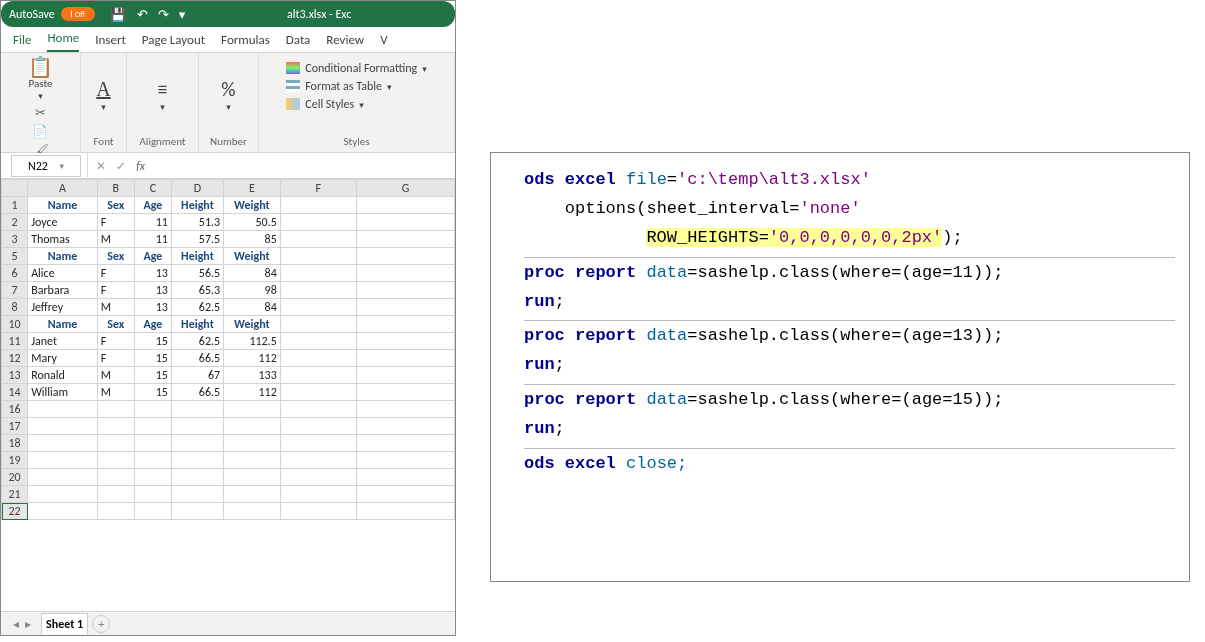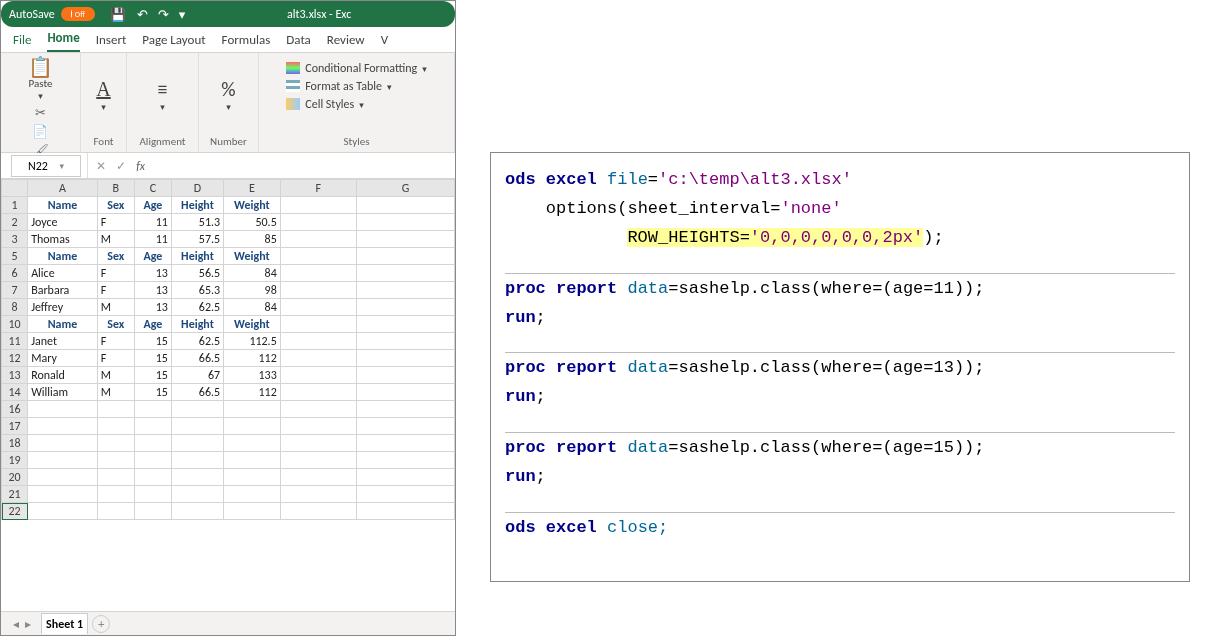--- a/index.html
+++ b/index.html
@@ -8,21 +8,21 @@
   .excel { width: 456px; height: 636px; border: 1px solid #888; background: #fff; display: flex; flex-direction: column; position: relative; }
   .titlebar { background: #217346; color: #fff; height: 26px; display: flex; align-items: center; font-size: 12px; border-radius: 12px; }
   .autosave { display: flex; align-items: center; gap: 6px; padding: 0 8px; }
   .toggle { border: 7px solid #f97316; border-radius: 9px; width: 34px; height: 14px; display: flex; align-items: center; font-size: 8px; padding: 0 3px; gap:3px; }
   .toggle .dot { width: 8px; height: 8px; border-radius: 50%; background: #fff; }
   .qat { display: flex; align-items: center; gap: 10px; padding: 0 8px; }
   .qat-icon { color: #fff; font-size: 13px; }
   .filename { flex: 1; text-align: center; padding-right: 10px; font-size: 12px; }
   .ribbon-tabs { background: #fff; border-bottom: 1px solid #d4d4d4; height: 26px; display: flex; align-items: flex-end; gap: 16px; padding: 0 12px; font-size: 13px; color: #444; }
   .ribbon-tab { padding: 3px 0 5px; cursor: pointer; }
-  .ribbon-tab.active { color: #217346; border-bottom: 2px solid #217346; font-weight: 700; }
+  .ribbon-tab.active { color: #217346; border-bottom: 2px solid #217346; font-weight: 400; }
   .ribbon-tab.file { color: #217346; }
   .ribbon-body { background: #f3f2f1; height: 100px; border-bottom: 1px solid #d4d4d4; display: flex; font-size: 11px; color: #444; }
   .ribbon-group { border-right: 1px solid #e1dfdd; display: flex; flex-direction: column; justify-content: space-between; align-items: center; padding: 4px 6px 2px; }
   .ribbon-group-label { font-size: 11px; color: #666; padding: 2px 0; }
   .ribbon-group-top { flex: 1; display: flex; flex-direction: column; align-items: center; justify-content: center; gap: 2px; }
   .big-icon { font-size: 20px; line-height: 1; }
   .styles-group { flex: 1; }
   .styles-items { display: flex; flex-direction: column; align-items: flex-start; gap: 4px; padding: 4px 6px; }
   .style-item { display: flex; align-items: center; gap: 5px; font-size: 12px; cursor: pointer; }
   .style-icon { width: 14px; height: 12px; display: inline-block; }
@@ -37,21 +37,21 @@
   .grid .rowhdr { background: #e6e6e6; text-align: center; color: #444; width: 24px; }
   .col-A { width: 64px; } .col-B { width: 34px; } .col-C { width: 34px; } .col-D { width: 48px; } .col-E { width: 52px; } .col-F { width: 70px; } .col-G { width: 90px; }
   .data-hdr { color: #1f497d; font-weight: bold; text-align: center; background: #fff; }
   .num { text-align: right; }
   .sheet-tabs { height: 24px; border-top: 1px solid #d4d4d4; background: #f3f2f1; display: flex; align-items: center; font-size: 12px; gap: 4px; padding: 0 6px; }
   .sheet-tab { background: #fff; border: 1px solid #ccc; border-bottom: none; padding: 3px 4px; font-weight: 600; }
   .sheet-nav { color: #888; display:flex; gap:6px; padding:0 6px;}
   .new-sheet { width: 18px; height: 18px; border: 1px solid #ccc; border-radius: 50%; display: flex; align-items: center; justify-content: center; color: #888; }
   .gap { width: 34px; }
   .code-panel { border: 1px solid #888; margin-top: 152px; margin-bottom: 60px; width: 700px; padding: 12px 14px; font-family: "Courier New", monospace; font-size: 17px; line-height: 1.7; color: #000; display: flex; flex-direction: column; }
-  .code-block { border-bottom: 1px solid #bbb; padding: 1px 0 20px; }
+  .code-block { border-bottom: 1px solid #bbb; padding: 1px 0 4px; margin-left: 19px; }
   .code-block:last-child { border-bottom: none; }
   .kw { color: #00008b; font-weight: bold; }
   .opt { color: #006699; }
   .str { color: #800080; }
   .hl { background: #ffff99; }
   .clipboard-icons { display:flex; gap:4px; }
   .small-col { display:flex; flex-direction:column; gap:4px; align-items:center; font-size:13px; color:#666;}
   .row22 .rowhdr { outline: 1px solid #217346; outline-offset:-1px; }
   .darr{font-size:9px;}
   .corner{background:#e6e6e6;}

